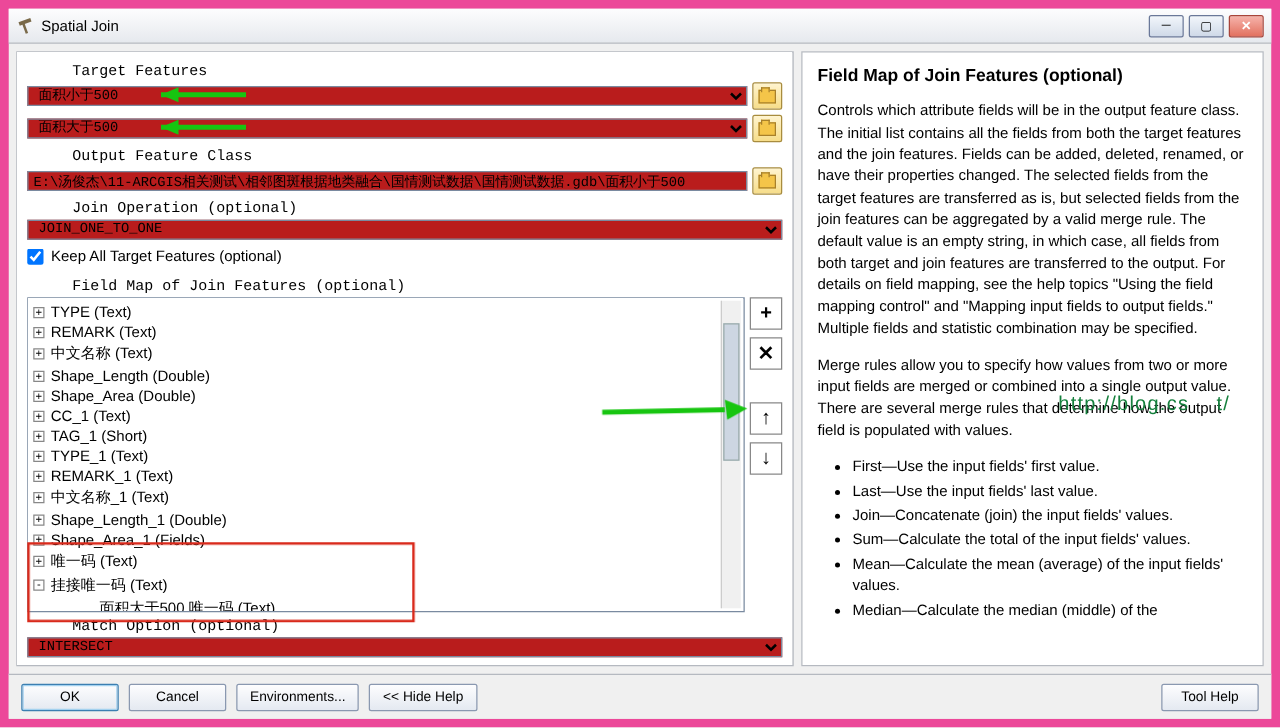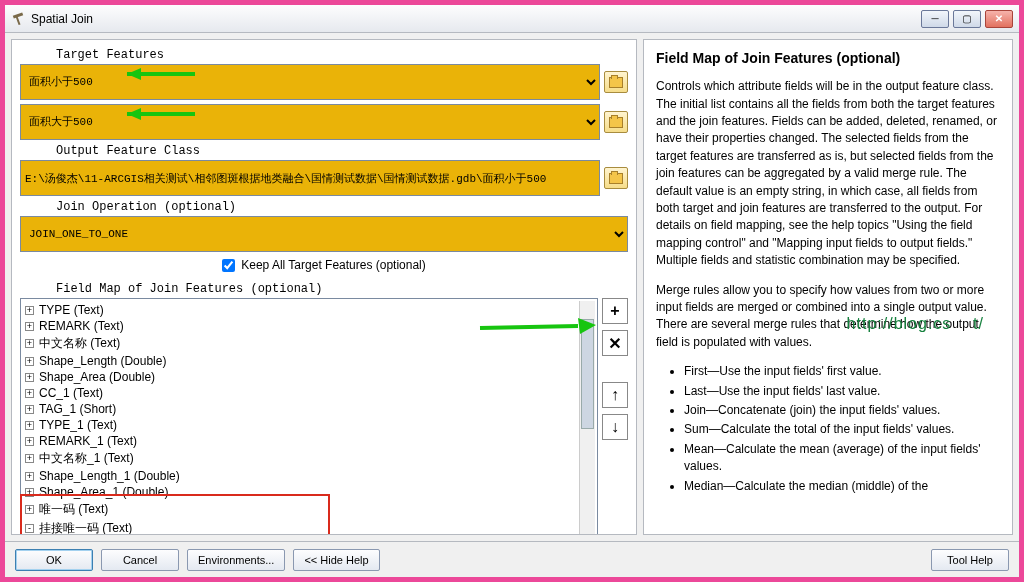--- a/index.html
+++ b/index.html
@@ -1,33 +1,33 @@
 <!DOCTYPE html>
 <html><head>
 <meta charset="utf-8">
 <style>
 * { box-sizing: border-box; margin: 0; padding: 0; font-family: Tahoma, "Microsoft YaHei", sans-serif; }
 body { background: #fff; width: 1024px; height: 582px; overflow: hidden; position: relative; }
-.window { width: 1024px; height: 582px; border: 5px solid #ec4899; background: #f0f0f0; display: flex; flex-direction: column; }
+.window { width: 1024px; height: 582px; border: 7px solid #ec4899; background: #f0f0f0; display: flex; flex-direction: column; }
 .titlebar { height: 28px; background: linear-gradient(#fdfdfe,#e6e9ee); border-bottom: 1px solid #b5b9c0; display: flex; align-items: center; padding: 0 6px; justify-content: space-between; }
 .titlebar .title { font-size: 12px; display: flex; align-items: center; gap: 6px; }
 .titlebar .wbtns { display: flex; gap: 4px; }
 .wbtn { width: 28px; height: 18px; border: 1px solid #6a7899; border-radius: 2px; background: linear-gradient(#f2f6fb,#cfd9e8); display: flex; align-items: center; justify-content: center; font-size: 10px; }
 .wbtn.close { background: linear-gradient(#f6b3ab,#e2715f); border-color: #a8443a; color:#fff; font-weight:bold;}
 .body { flex: 1; display: flex; padding: 6px; gap: 6px; overflow: hidden; }
 .panel-left { flex: 1; background: #fff; border: 1px solid #b5b9c0; padding: 8px; overflow-y: auto; position: relative; }
 .panel-right { width: 370px; background: #fff; border: 1px solid #b5b9c0; padding: 8px 12px; overflow-y: auto; font-size: 12px; line-height: 1.45; }
 .field-row { margin-bottom: 4px; font-size: 11px; font-family: "Courier New", monospace; }
 .label { font-family: "Courier New", monospace; font-size: 12px; margin-bottom: 2px; display: block; margin-left: 36px; }
 .input-line { display: flex; gap: 4px; align-items: center; position:relative;}
-.text-input, select.combo { flex: 1; height: 36px; font-size: 11px; border: 1px solid #7a8aa0; background: #eab308; padding: 0 4px; font-family: "Courier New", monospace; }
+.text-input, select.combo { flex: 1; height: 16px; font-size: 11px; border: 1px solid #7a8aa0; background: #b91c1c; padding: 0 4px; font-family: "Courier New", monospace; }
 .folder-btn { width: 24px; height: 22px; border: 1px solid #a88c3e; background: linear-gradient(#fff4cf,#f6dd8a); border-radius: 2px; display:flex;align-items:center;justify-content:center;}
 .folder-icon { width:14px; height:11px; background:#f4c549; border:1px solid #a8802a; position:relative;}
 .folder-icon::before{content:"";position:absolute;top:-3px;left:1px;width:5px;height:3px;background:#f4c549;border:1px solid #a8802a;border-bottom:none;}
-.check { display: flex; align-items: center; gap: 6px; font-family:"Courier New",monospace; font-size:12px; margin:6px 0 10px 0;justify-content:center;}
+.check { display: flex; align-items: center; gap: 6px; font-family:"Courier New",monospace; font-size:12px; margin:6px 0 10px 0;}
 .tree { height: 252px; border: 1px solid #7a8aa0; background: #fff; font-family: "Courier New", monospace; font-size: 12px; overflow-y: auto; padding: 3px 0; position:relative;}
 .tree-row { padding: 1px 4px; white-space: nowrap; display:flex; align-items:center; gap:3px;}
 .tree-row.child { padding-left: 38px; align-items: flex-end; }
 .exp { display:inline-block; width:9px; height:9px; border:1px solid #888; font-size:9px; line-height:7px; text-align:center; margin-right:2px;}
 .dotline { display:inline-block; width:16px; border-top:1px dotted #888; height:1px; vertical-align:middle;}
 .side-btns { display:flex; flex-direction:column; gap:6px; margin-left:4px;}
 .sq-btn { width:26px; height:26px; border:1px solid #888; background:#fff; display:flex; align-items:center; justify-content:center; font-size:16px; font-weight:bold;}
 .tree-wrap { display:flex; }
 .tree-area { flex:1; position:relative;}
 .footer { height: 36px; border-top: 1px solid #b5b9c0; display: flex; align-items: center; justify-content: center; gap: 8px; background:#f0f0f0; padding:16px 10px;}
@@ -165,21 +165,21 @@
               <div class="tree-row">
                 <span class="exp">+</span>
                 <span>中文名称_1 (Text)</span>
               </div>
               <div class="tree-row">
                 <span class="exp">+</span>
                 <span>Shape_Length_1 (Double)</span>
               </div>
               <div class="tree-row">
                 <span class="exp">+</span>
-                <span>Shape_Area_1 (Double)</span>
+                <span>Shape_Area_1 (Fields)</span>
               </div>
               <div class="tree-row">
                 <span class="exp">+</span>
                 <span>唯一码 (Text)</span>
               </div>
               <div class="tree-row">
                 <span class="exp">-</span>
                 <span>挂接唯一码 (Text)</span>
               </div>
               <div class="tree-row child">

